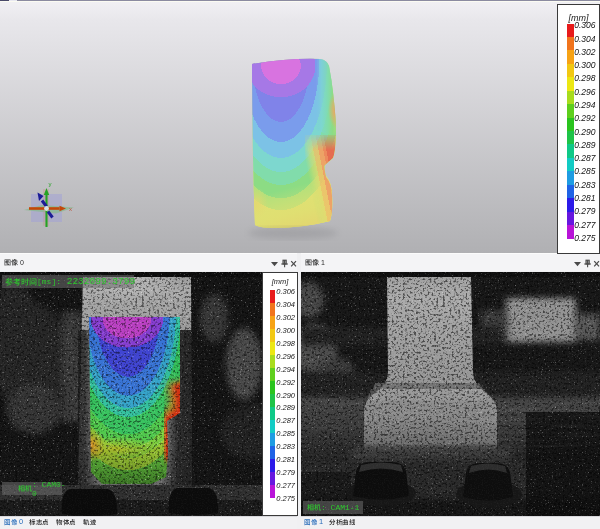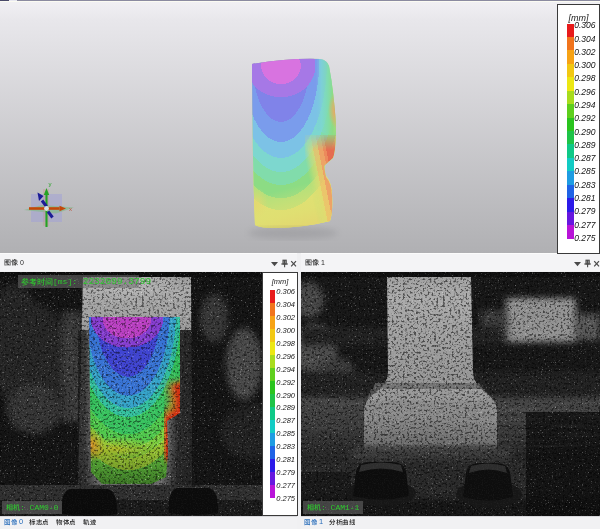--- a/index.html
+++ b/index.html
@@ -452,39 +452,39 @@
     <div style="position:absolute;right:2px;top:121.52px;font:italic 7.5px 'Liberation Sans';color:#151515;transform:translateY(-50%)">0.290</div>
     <div style="position:absolute;right:2px;top:134.46px;font:italic 7.5px 'Liberation Sans';color:#151515;transform:translateY(-50%)">0.289</div>
     <div style="position:absolute;right:2px;top:147.40px;font:italic 7.5px 'Liberation Sans';color:#151515;transform:translateY(-50%)">0.287</div>
     <div style="position:absolute;right:2px;top:160.34px;font:italic 7.5px 'Liberation Sans';color:#151515;transform:translateY(-50%)">0.285</div>
     <div style="position:absolute;right:2px;top:173.28px;font:italic 7.5px 'Liberation Sans';color:#151515;transform:translateY(-50%)">0.283</div>
     <div style="position:absolute;right:2px;top:186.22px;font:italic 7.5px 'Liberation Sans';color:#151515;transform:translateY(-50%)">0.281</div>
     <div style="position:absolute;right:2px;top:199.16px;font:italic 7.5px 'Liberation Sans';color:#151515;transform:translateY(-50%)">0.279</div>
     <div style="position:absolute;right:2px;top:212.10px;font:italic 7.5px 'Liberation Sans';color:#151515;transform:translateY(-50%)">0.277</div>
     <div style="position:absolute;right:2px;top:225.04px;font:italic 7.5px 'Liberation Sans';color:#151515;transform:translateY(-50%)">0.275</div>
   </div>
-<div class="abs" style="left:18px;top:275px;width:121px;height:13px;background:rgba(110,110,110,0.55);display:flex;align-items:center;padding-left:3px;box-sizing:border-box;z-index:6">
+<div class="abs" style="left:2px;top:275px;width:132px;height:13px;background:rgba(110,110,110,0.55);display:flex;align-items:center;padding-left:3px;box-sizing:border-box;z-index:6">
     <div style="display:flex;align-items:center;position:relative;top:0px">
       <svg style="width:8px;height:8px;flex:none" viewBox="0 -35 1000 990">
         <use href="#G2" fill="#2ec82e"></use>
       </svg>
       <svg style="width:8px;height:8px;flex:none" viewBox="0 -35 1000 990">
         <use href="#G3" fill="#2ec82e"></use>
       </svg>
       <svg style="width:8px;height:8px;flex:none" viewBox="0 -35 1000 990">
         <use href="#G4" fill="#2ec82e"></use>
       </svg>
       <svg style="width:8px;height:8px;flex:none" viewBox="0 -35 1000 990">
         <use href="#G5" fill="#2ec82e"></use>
       </svg>
     </div>
     <span style="font:8px 'Liberation Mono',monospace;color:#2ec82e">[ms]:</span>
     <span style="font:9.5px 'Liberation Mono',monospace;color:#2ec82e">&nbsp;2232099.3799</span>
   </div>
-<div class="abs" style="left:2px;top:501px;width:60px;height:13px;background:rgba(110,110,110,0.55);display:flex;align-items:center;padding-left:4px;box-sizing:border-box;z-index:6">
+<div class="abs" style="left:2px;top:482px;width:60px;height:13px;background:rgba(110,110,110,0.55);display:flex;align-items:center;padding-left:16px;box-sizing:border-box;z-index:6">
     <div style="display:flex;align-items:center;position:relative;top:0px">
       <svg style="width:7px;height:7px;flex:none" viewBox="0 -35 1000 990">
         <use href="#G6" fill="#2ec82e"></use>
       </svg>
       <svg style="width:7px;height:7px;flex:none" viewBox="0 -35 1000 990">
         <use href="#G7" fill="#2ec82e"></use>
       </svg>
     </div>
     <span style="font:8px 'Liberation Mono',monospace;color:#2ec82e">:&nbsp;CAM0-0</span>
   </div>

